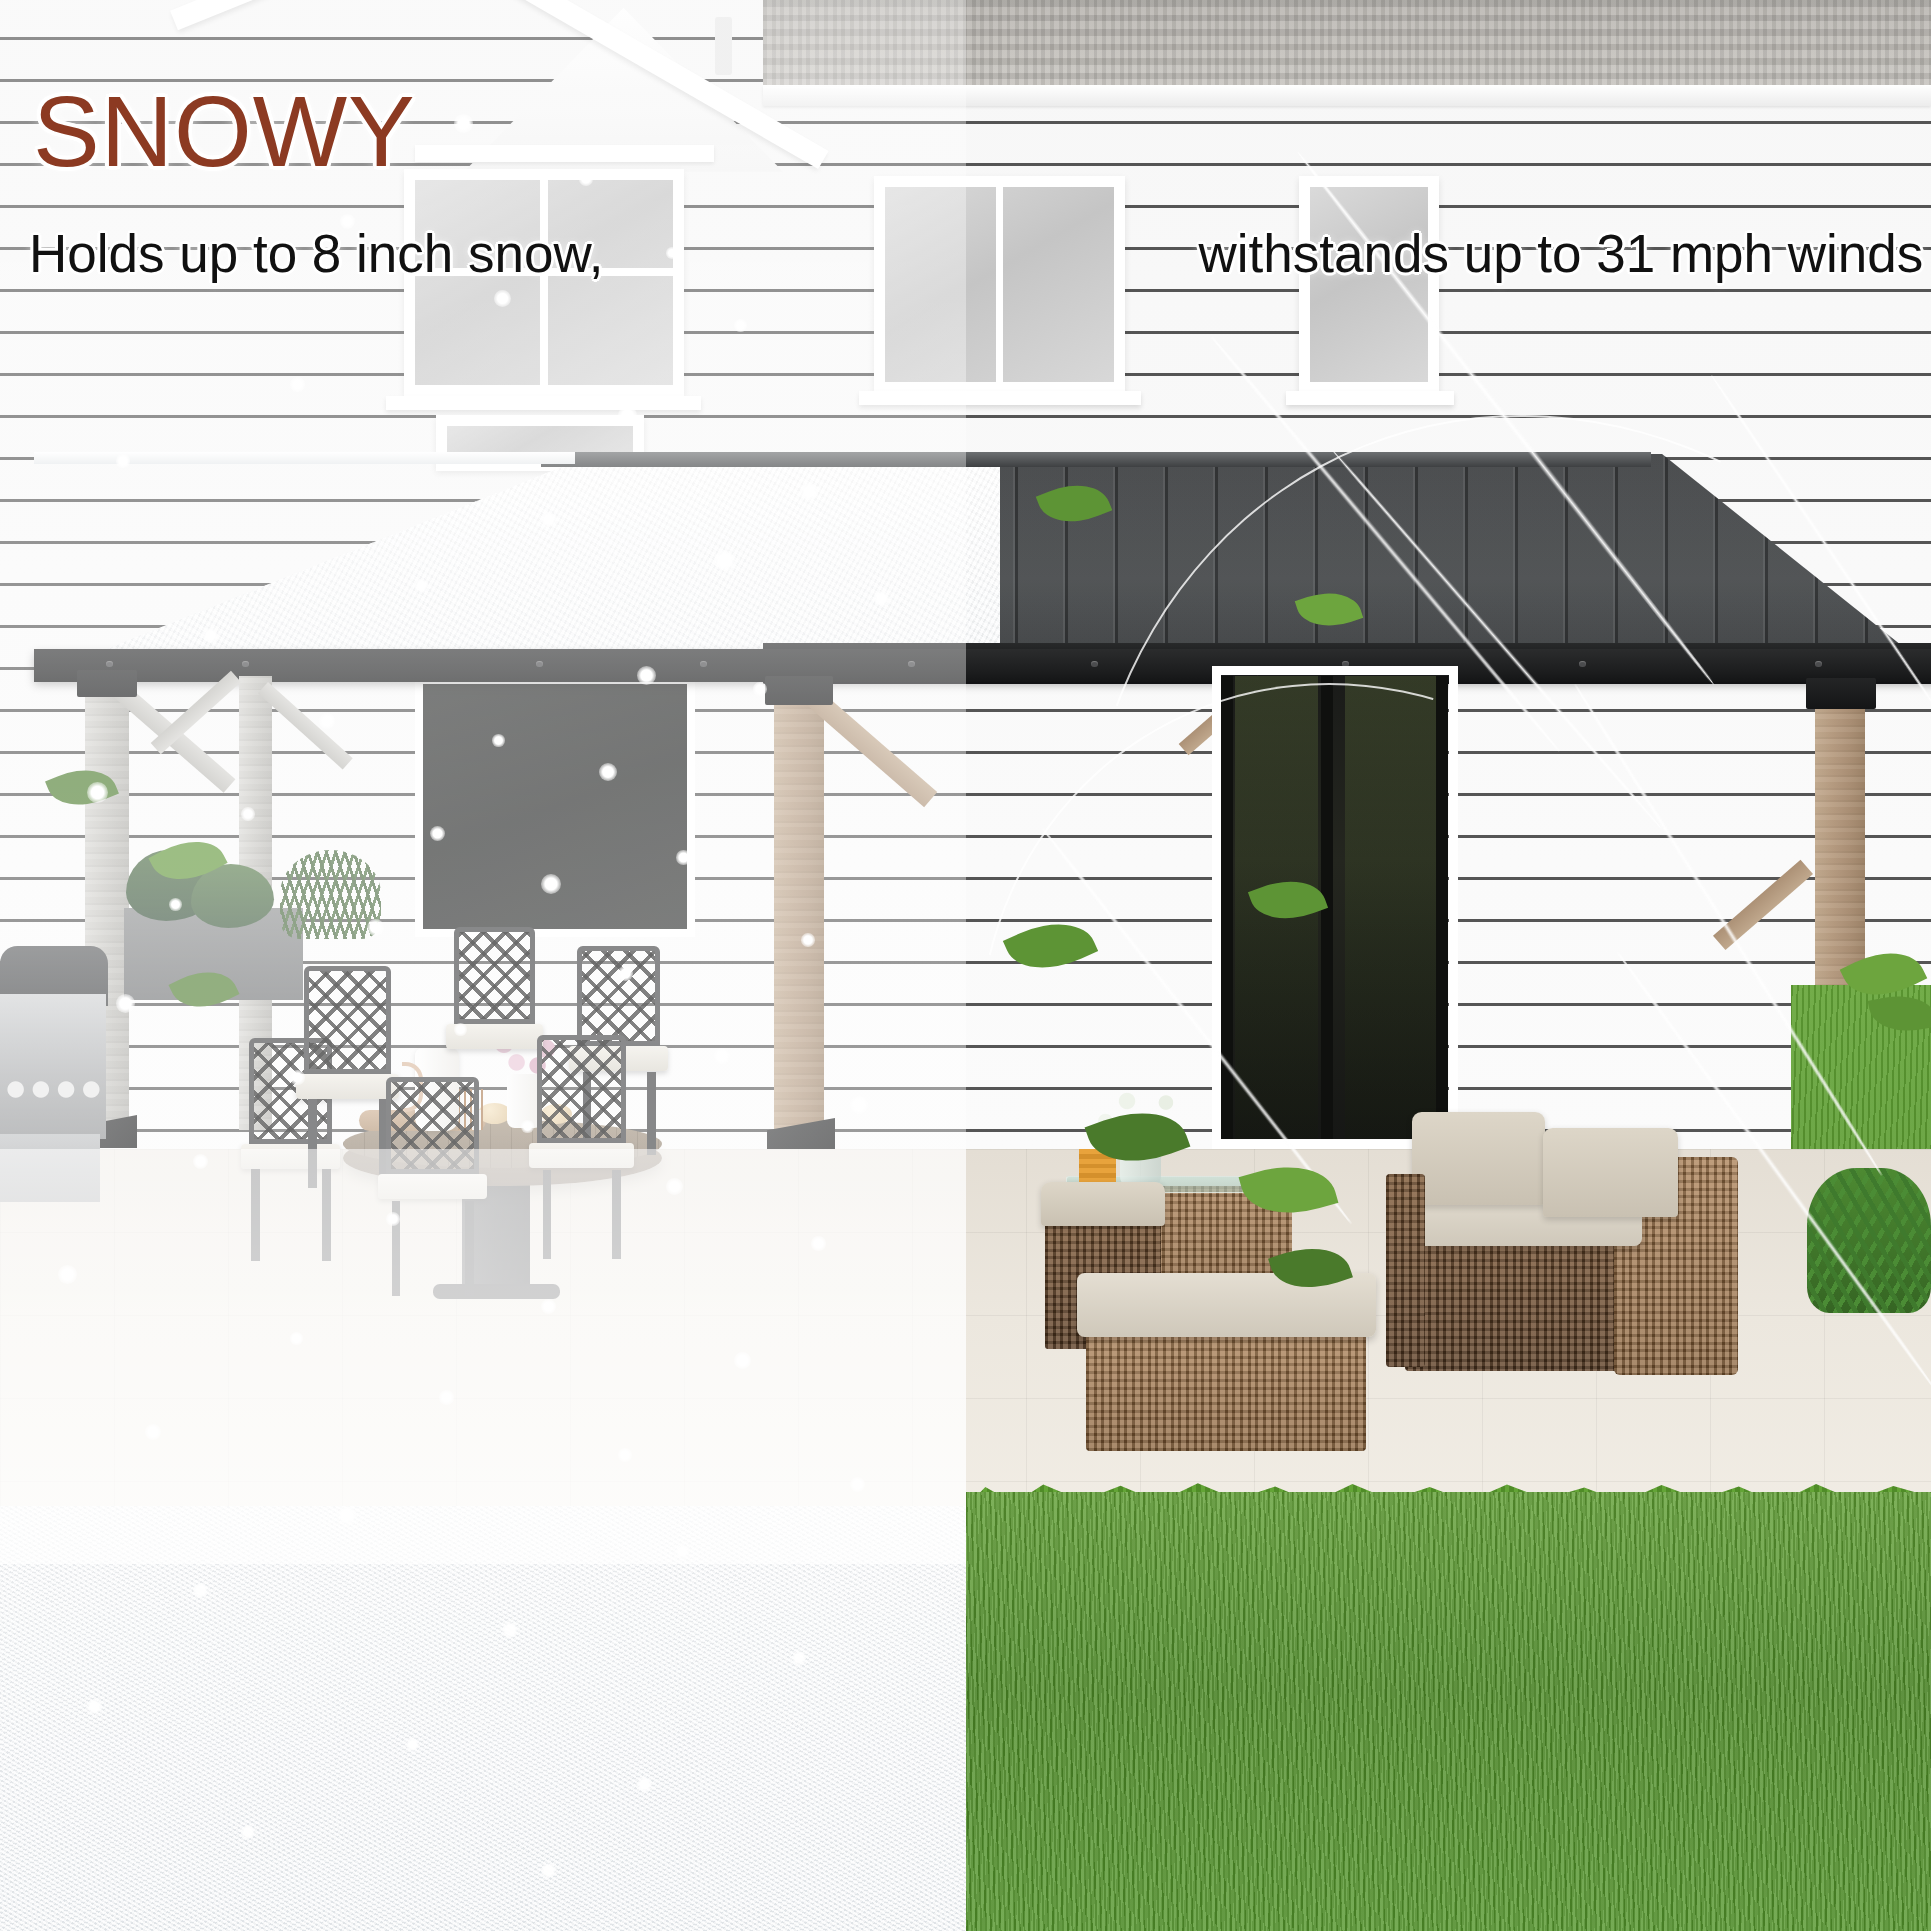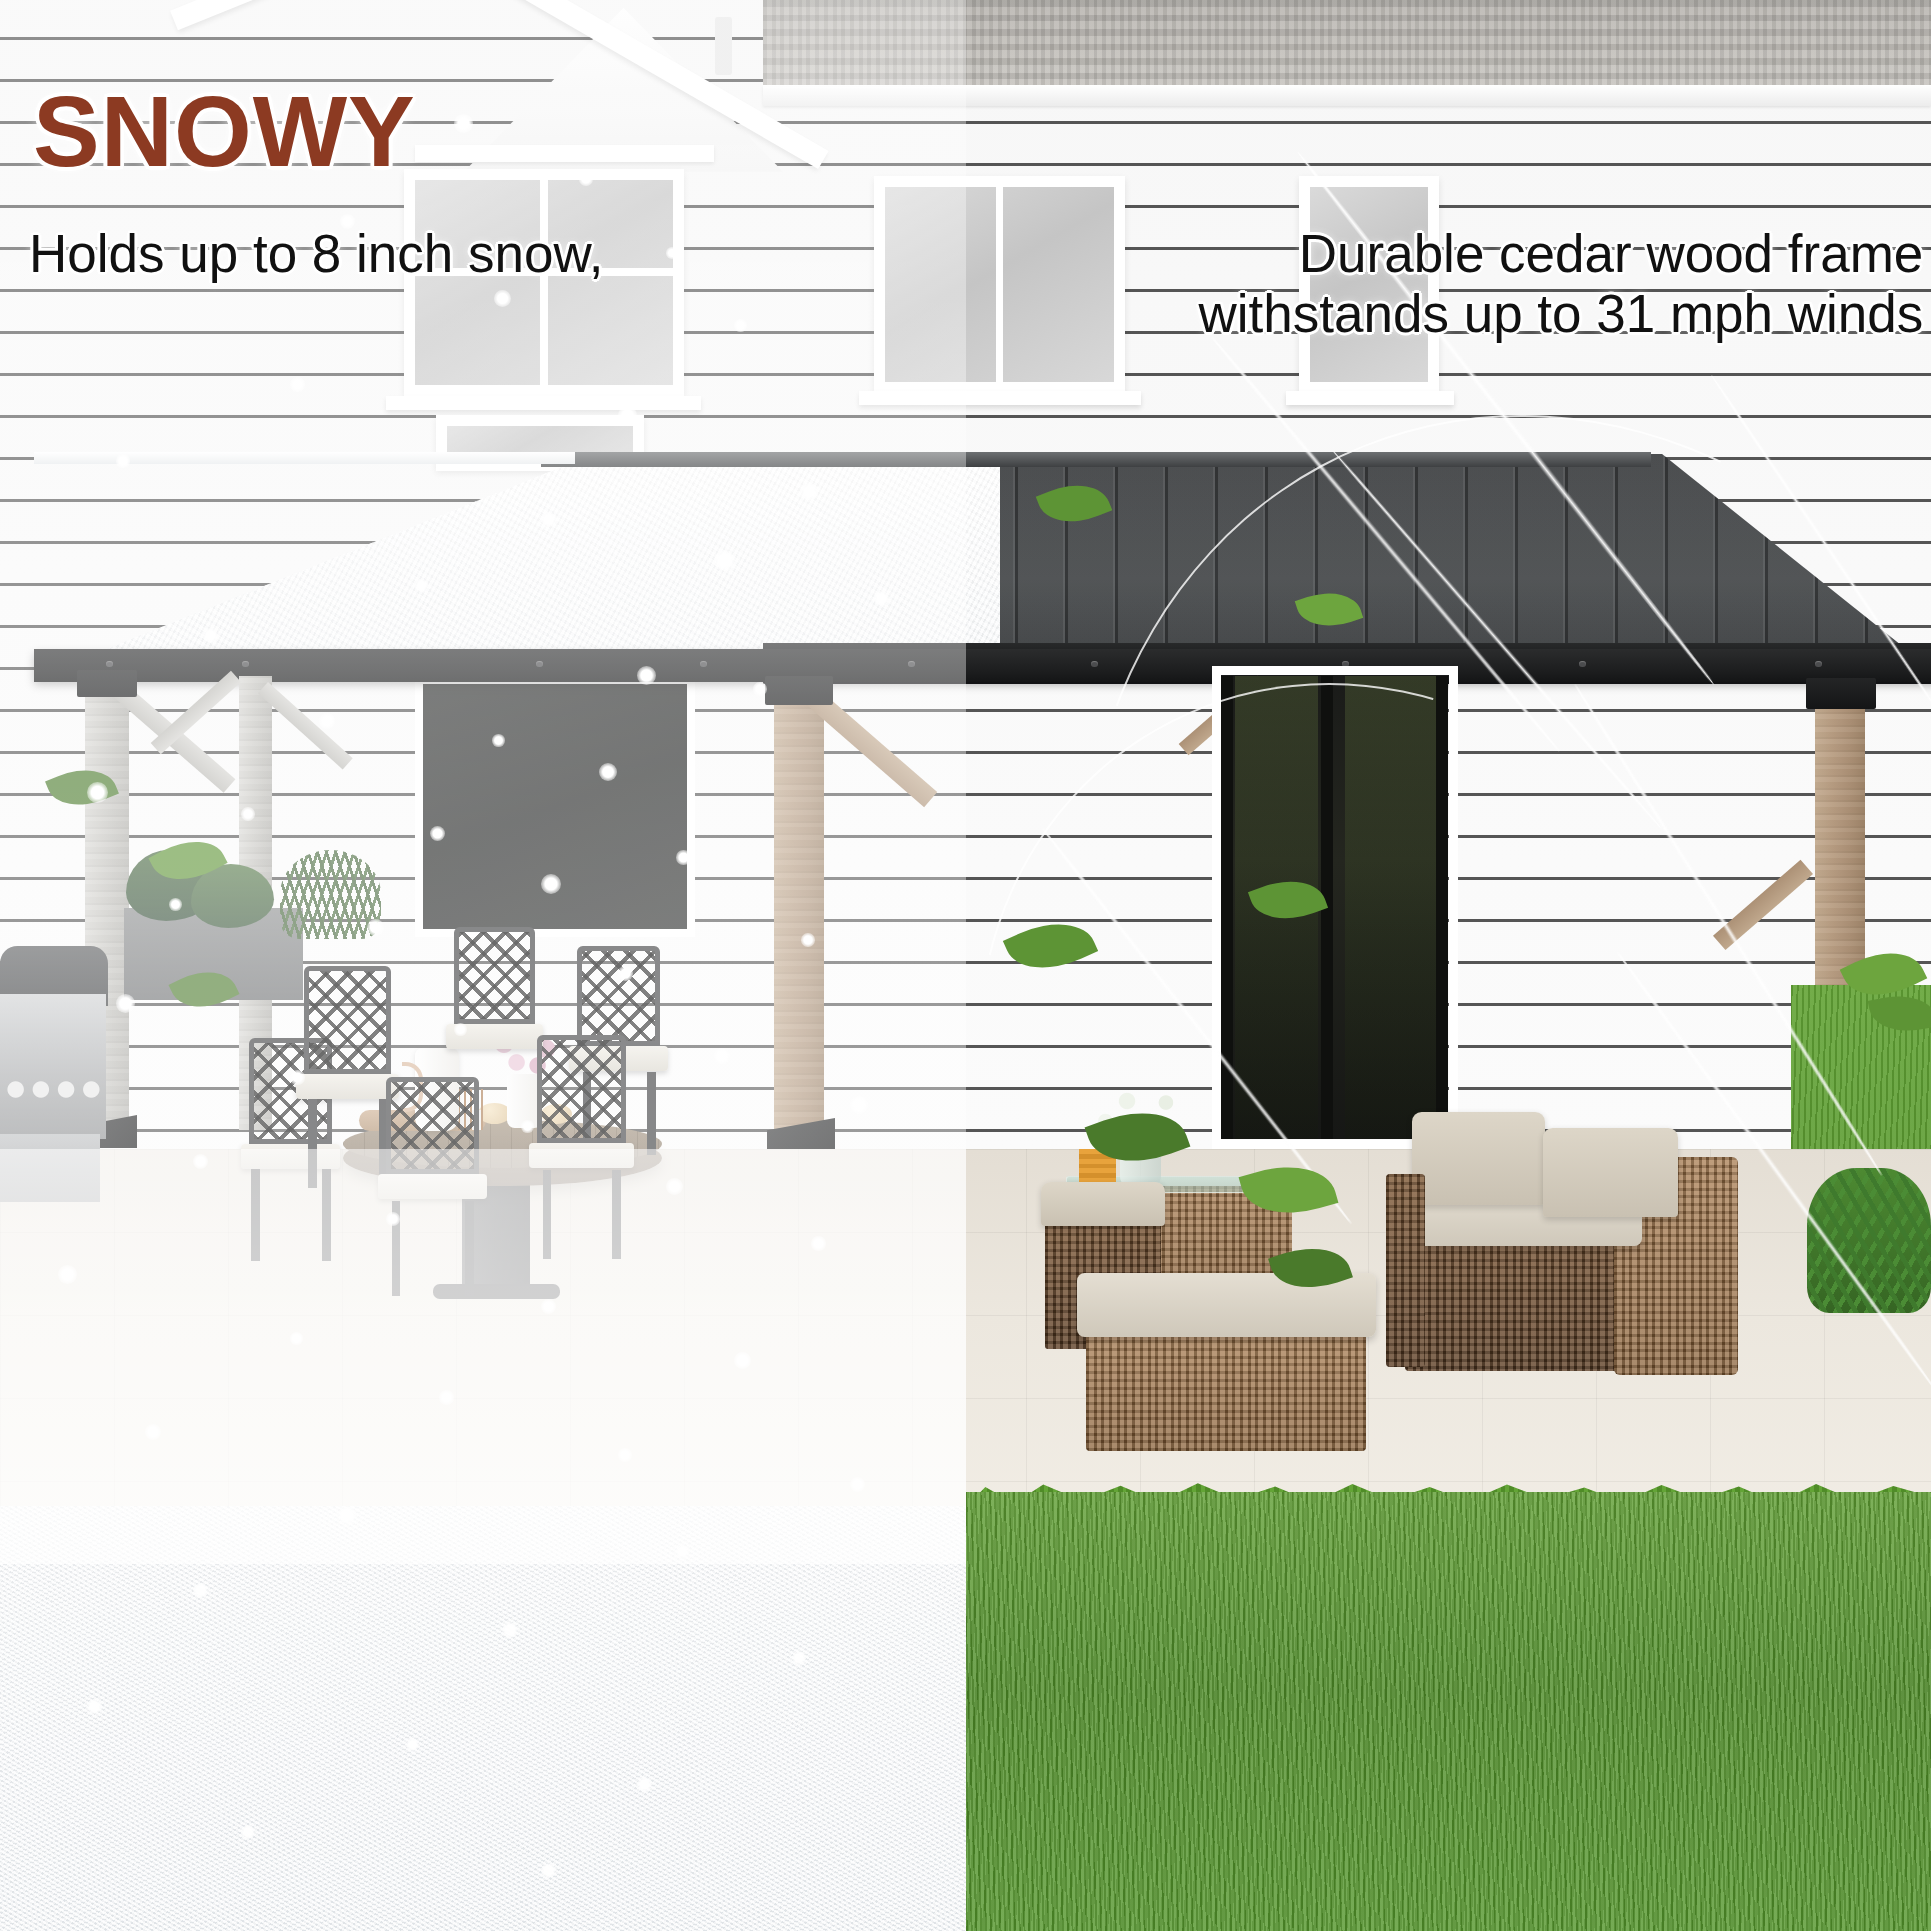--- a/index.html
+++ b/index.html
@@ -400,21 +400,21 @@
     pointer-events:none;
   }
   .flake{
     position:absolute;border-radius:50%;
     background:radial-gradient(circle,#ffffff 0 42%, rgba(255,255,255,.55) 62%, rgba(255,255,255,0) 100%);
     pointer-events:none;
   }
 
   
   .headline{
-    position:absolute;font-weight:bold;color:#8C3A22;
+    position:absolute;font-weight:normal;color:#8C3A22;
     letter-spacing:1px;line-height:1;
     text-shadow:
       -2.9px -2.9px 0 #fff, 2.9px -2.9px 0 #fff, -2.9px 2.9px 0 #fff, 2.9px 2.9px 0 #fff,
       0 -3.9px 0 #fff, 0 3.9px 0 #fff, -3.9px 0 0 #fff, 3.9px 0 0 #fff,
       0 0 13.5px rgba(255,255,255,.95);
   }
   #headline-snowy{left:33px;top:81px;font-size:100px;}
   #headline-windy{right:19.3px;top:81px;font-size:100px;text-align:right;}
 
   .bodytext{
@@ -699,18 +699,17 @@
   </div>
 
   <div class="headline" id="headline-snowy">SNOWY</div>
 
   <div class="bodytext" id="body-snowy">
     <div>Holds up to 8 inch snow,</div>
   </div>
 
 
   <div class="bodytext" id="body-windy">
-    <div>Durable cedar wood frame</div>
     <div>withstands up to 31 mph winds</div>
   </div>
 
 </div>
 
 
 </body></html>

